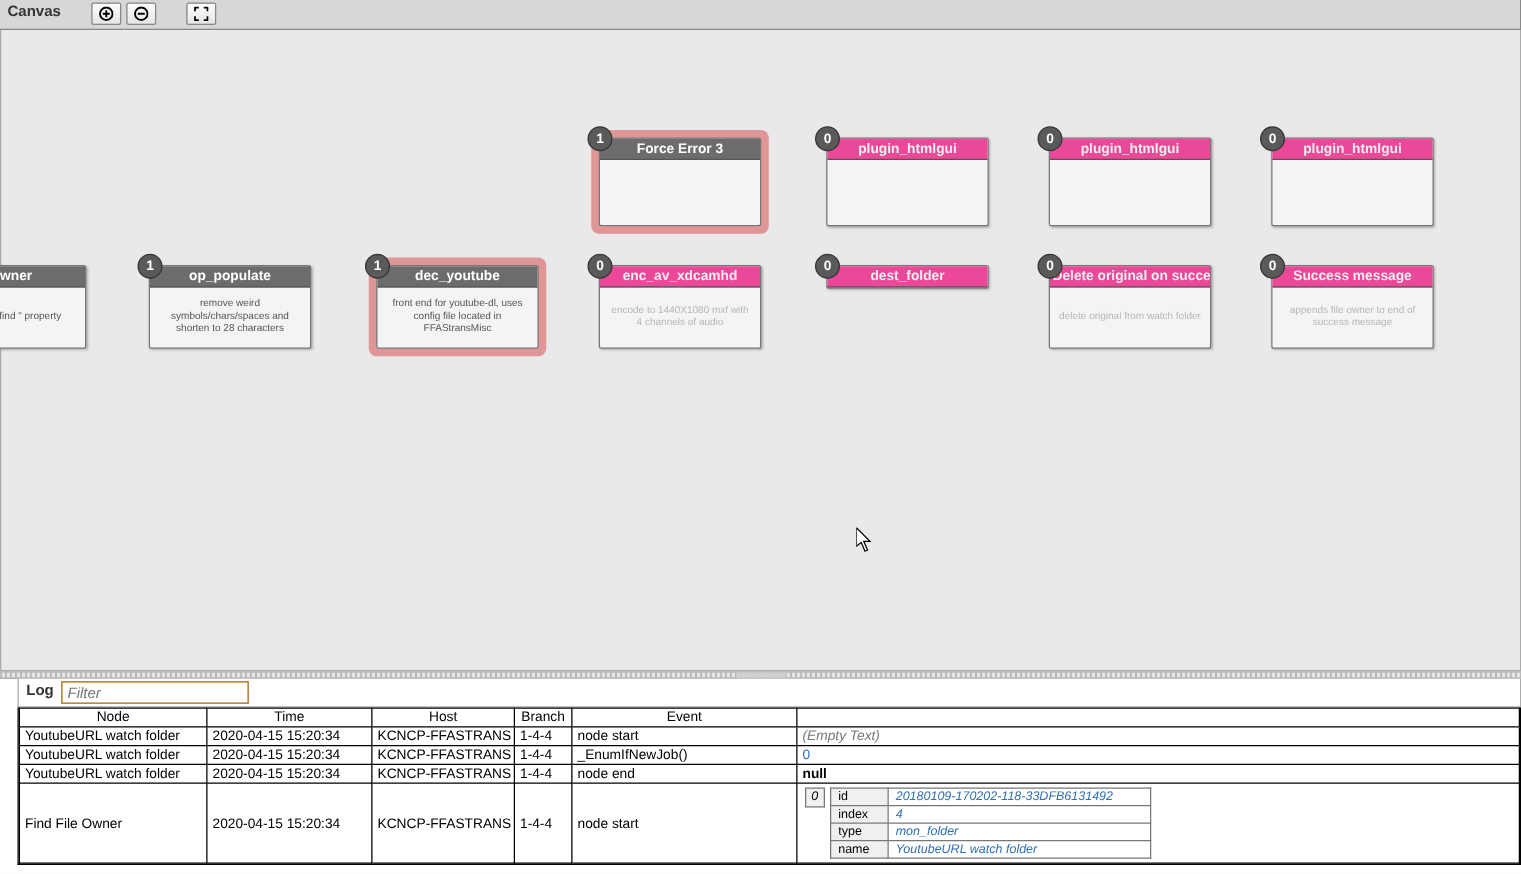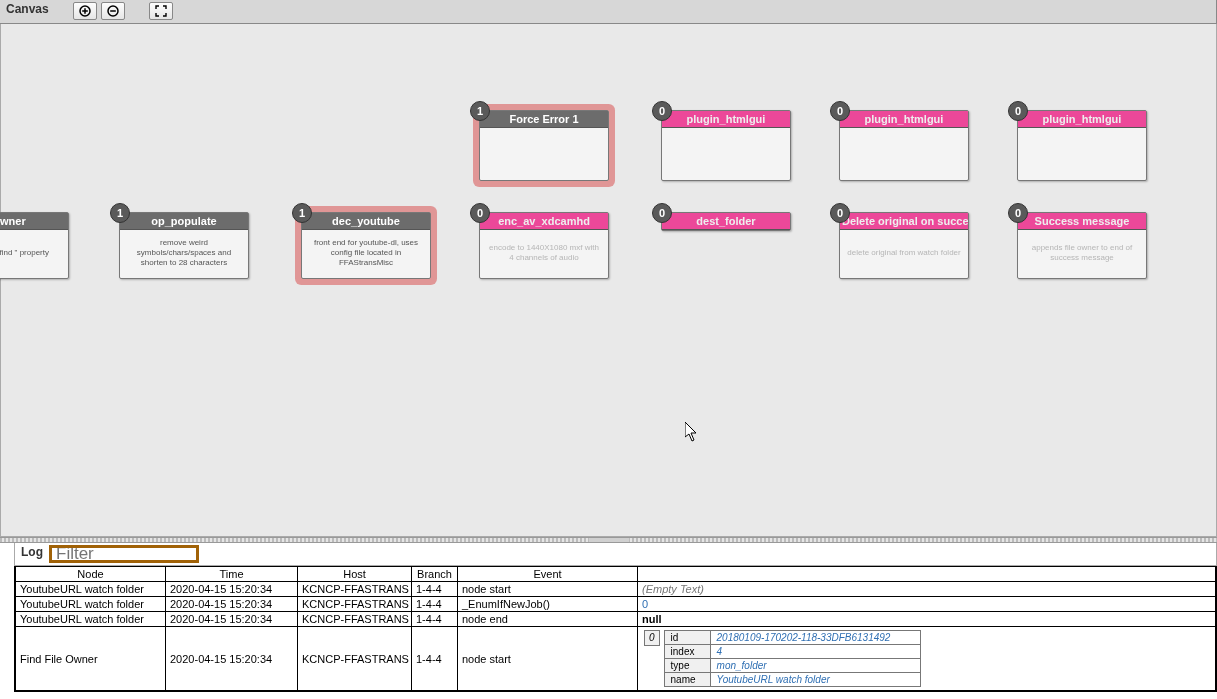--- a/index.html
+++ b/index.html
@@ -65,22 +65,22 @@
   display:flex; justify-content:center; align-items:center;}
 .grip div{ width:40px; height:4px; background:#d0d0d0;}
 
 
 .logbar {
   display:flex; align-items:flex-start; gap:6px;
   padding:2px 6px; font-size:12px; font-weight:bold; color:#333;
   border:1px solid #aaa; border-top:none; background:#fff; margin-left:14px;
 }
 .logbar input{
-  height:18px; width:150px; font-size:17px; color:#888;
-  border:3px solid #a16207; padding:0 4px;
+  height:18px; width:150px; font-size:12px; font-style:italic; color:#888;
+  border:1px solid #a16207; padding:0 4px;
 }
 .logtable-wrap{ margin-left:14px; border:1px solid #000; border-top:none; }
 table.log {
   border-collapse:collapse; width:100%; font-size:11px; table-layout:fixed;
 }
 table.log th, table.log td {
   border:1px solid #000; padding:1px 4px; overflow:hidden; white-space:nowrap;
 }
 table.log th { font-weight:normal; text-align:center; background:#fff;}
 table.log td { text-align:left; }
@@ -164,21 +164,21 @@
       <div class="node-head">op_populate</div>
       <div class="node-body">remove weird symbols/chars/spaces and shorten to 28 characters</div>
     </div>
     <div class="node hot" style="left: 300px; top: 188px; width: 130px;">
       <div class="count">1</div>
       <div class="node-head">dec_youtube</div>
       <div class="node-body">front end for youtube-dl, uses config file located in FFAStransMisc</div>
     </div>
     <div class="node hot sm" style="left: 478px; top: 86px; width: 130px;">
       <div class="count">1</div>
-      <div class="node-head">Force Error 1</div>
+      <div class="node-head">Force Error 3</div>
       <div class="node-body"></div>
     </div>
     <div class="node dim sm" style="left: 660px; top: 86px; width: 130px;">
       <div class="count">0</div>
       <div class="node-head">plugin_htmlgui</div>
       <div class="node-body"></div>
     </div>
     <div class="node dim sm" style="left: 838px; top: 86px; width: 130px;">
       <div class="count">0</div>
       <div class="node-head">plugin_htmlgui</div>

